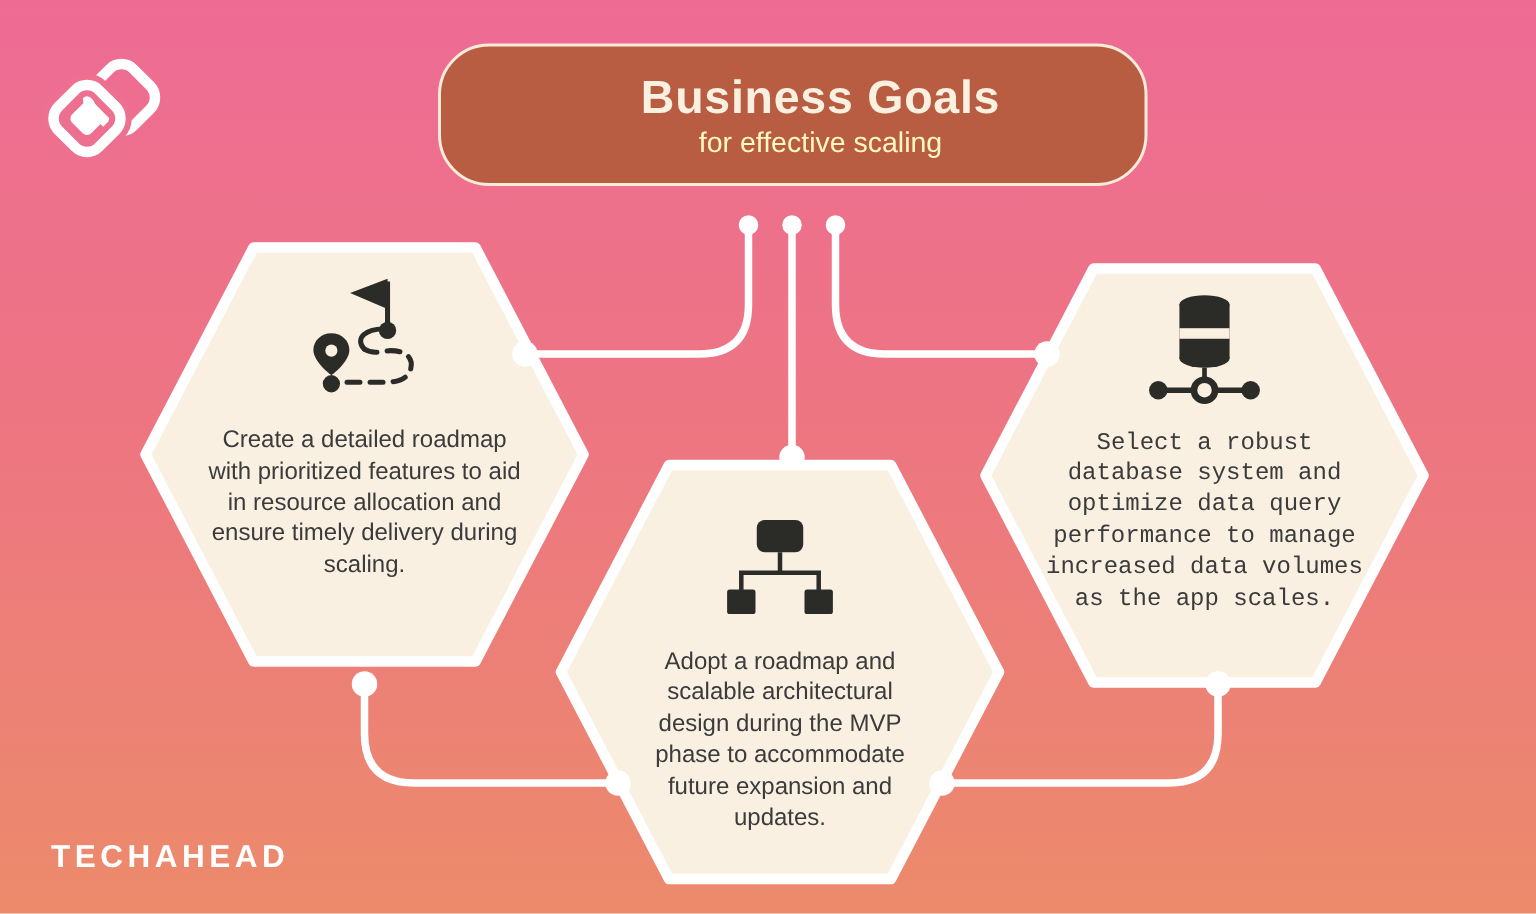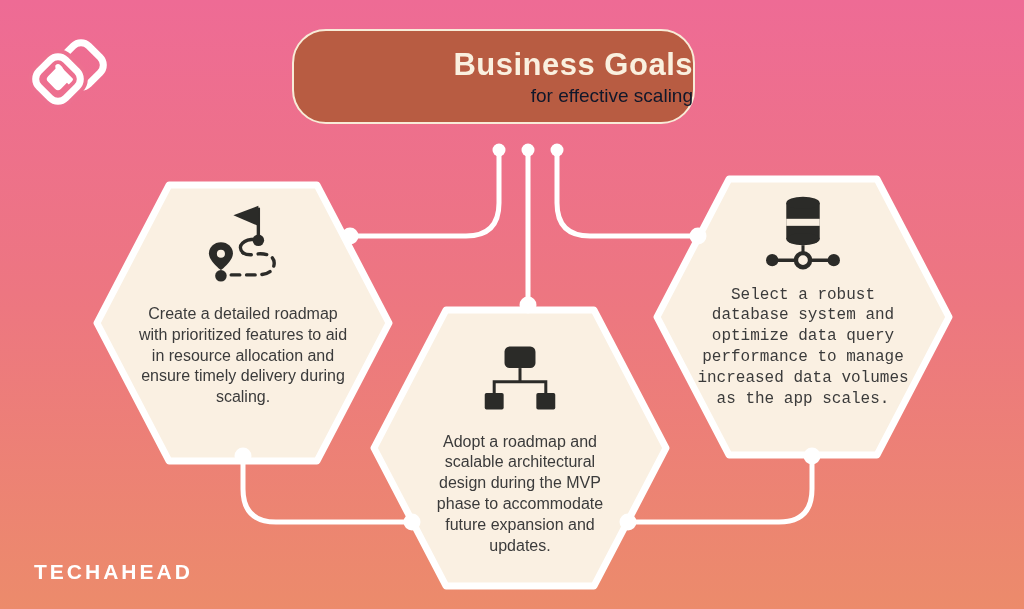--- a/index.html
+++ b/index.html
@@ -5,38 +5,38 @@
   html,body{margin:0;padding:0;}
   body{font-family:"Liberation Sans", sans-serif;}
   #stage{
     position:relative;width:1024px;height:609px;overflow:hidden;
     background:linear-gradient(180deg,#ee6b95 0%,#ed7681 48%,#ec8b6b 100%);
   }
   
   .brand-icon{position:absolute;left:22px;top:34px;width:92px;height:86px;}
   
   .banner{
-    position:absolute;left:292px;top:29px;width:403px;height:95px;
+    position:absolute;left:292px;top:29px;width:473px;height:95px;
     background:#b85c42;border:2.5px solid #f8ecd8;border-radius:34px;
-    box-sizing:border-box;display:flex;flex-direction:column;align-items:flex-end;
+    box-sizing:border-box;display:flex;flex-direction:column;align-items:center;
     justify-content:center;gap:6px;padding-left:37px;
   }
   .banner .title{color:#faf0df;font-size:31px;font-weight:bold;letter-spacing:.5px;line-height:1;}
-  .banner .subtitle{color:#0f172a;font-size:19px;line-height:1;}
+  .banner .subtitle{color:#fef9c3;font-size:19px;line-height:1;}
   
   .connectors{position:absolute;left:0;top:0;z-index:3;pointer-events:none;}
   
   .hex{position:absolute;width:300px;height:286px;z-index:2;}
   .hex svg.shape{position:absolute;left:0;top:0;}
   .hex .content{
     position:absolute;left:0;top:0;width:100%;height:100%;
     display:flex;flex-direction:column;align-items:center;justify-content:center;
     text-align:center;
   }
-  .hex-left{left:93px;top:180px;}
+  .hex-left{left:93px;top:160px;}
   .hex-mid{left:370px;top:305px;}
   .hex-right{left:653px;top:174px;font-family:Liberation Mono, monospace;}
   .hex-left .content,.hex-right .content{transform:translateY(-18px);}
   .hex .icon{width:96px;height:92px;margin-bottom:10px;}
   .hex .blurb{font-size:16px;line-height:1.3;color:#3b3b3b;}
   .hex-left .blurb{width:214px;}
   .hex-mid .blurb{width:200px;}
   .hex-right .blurb{width:212px;}
   
   .footer-brand{

